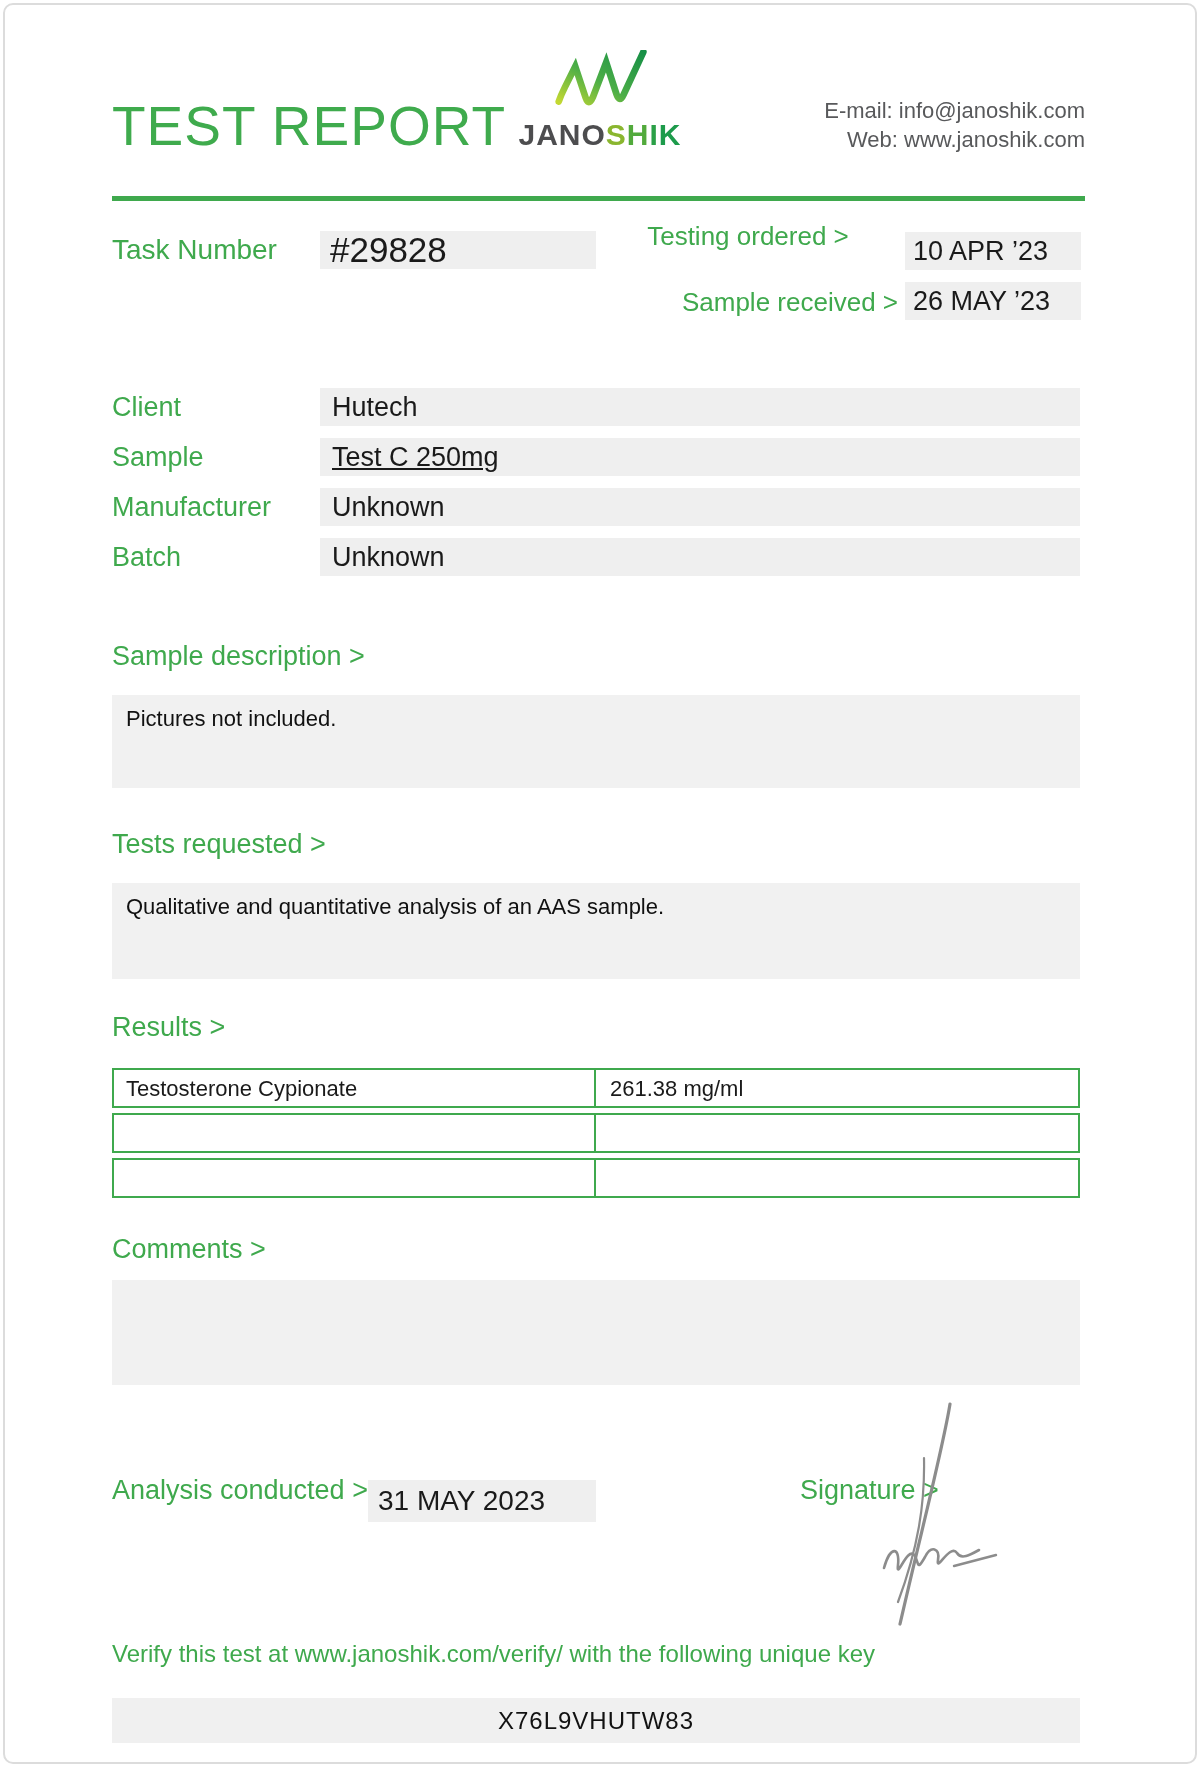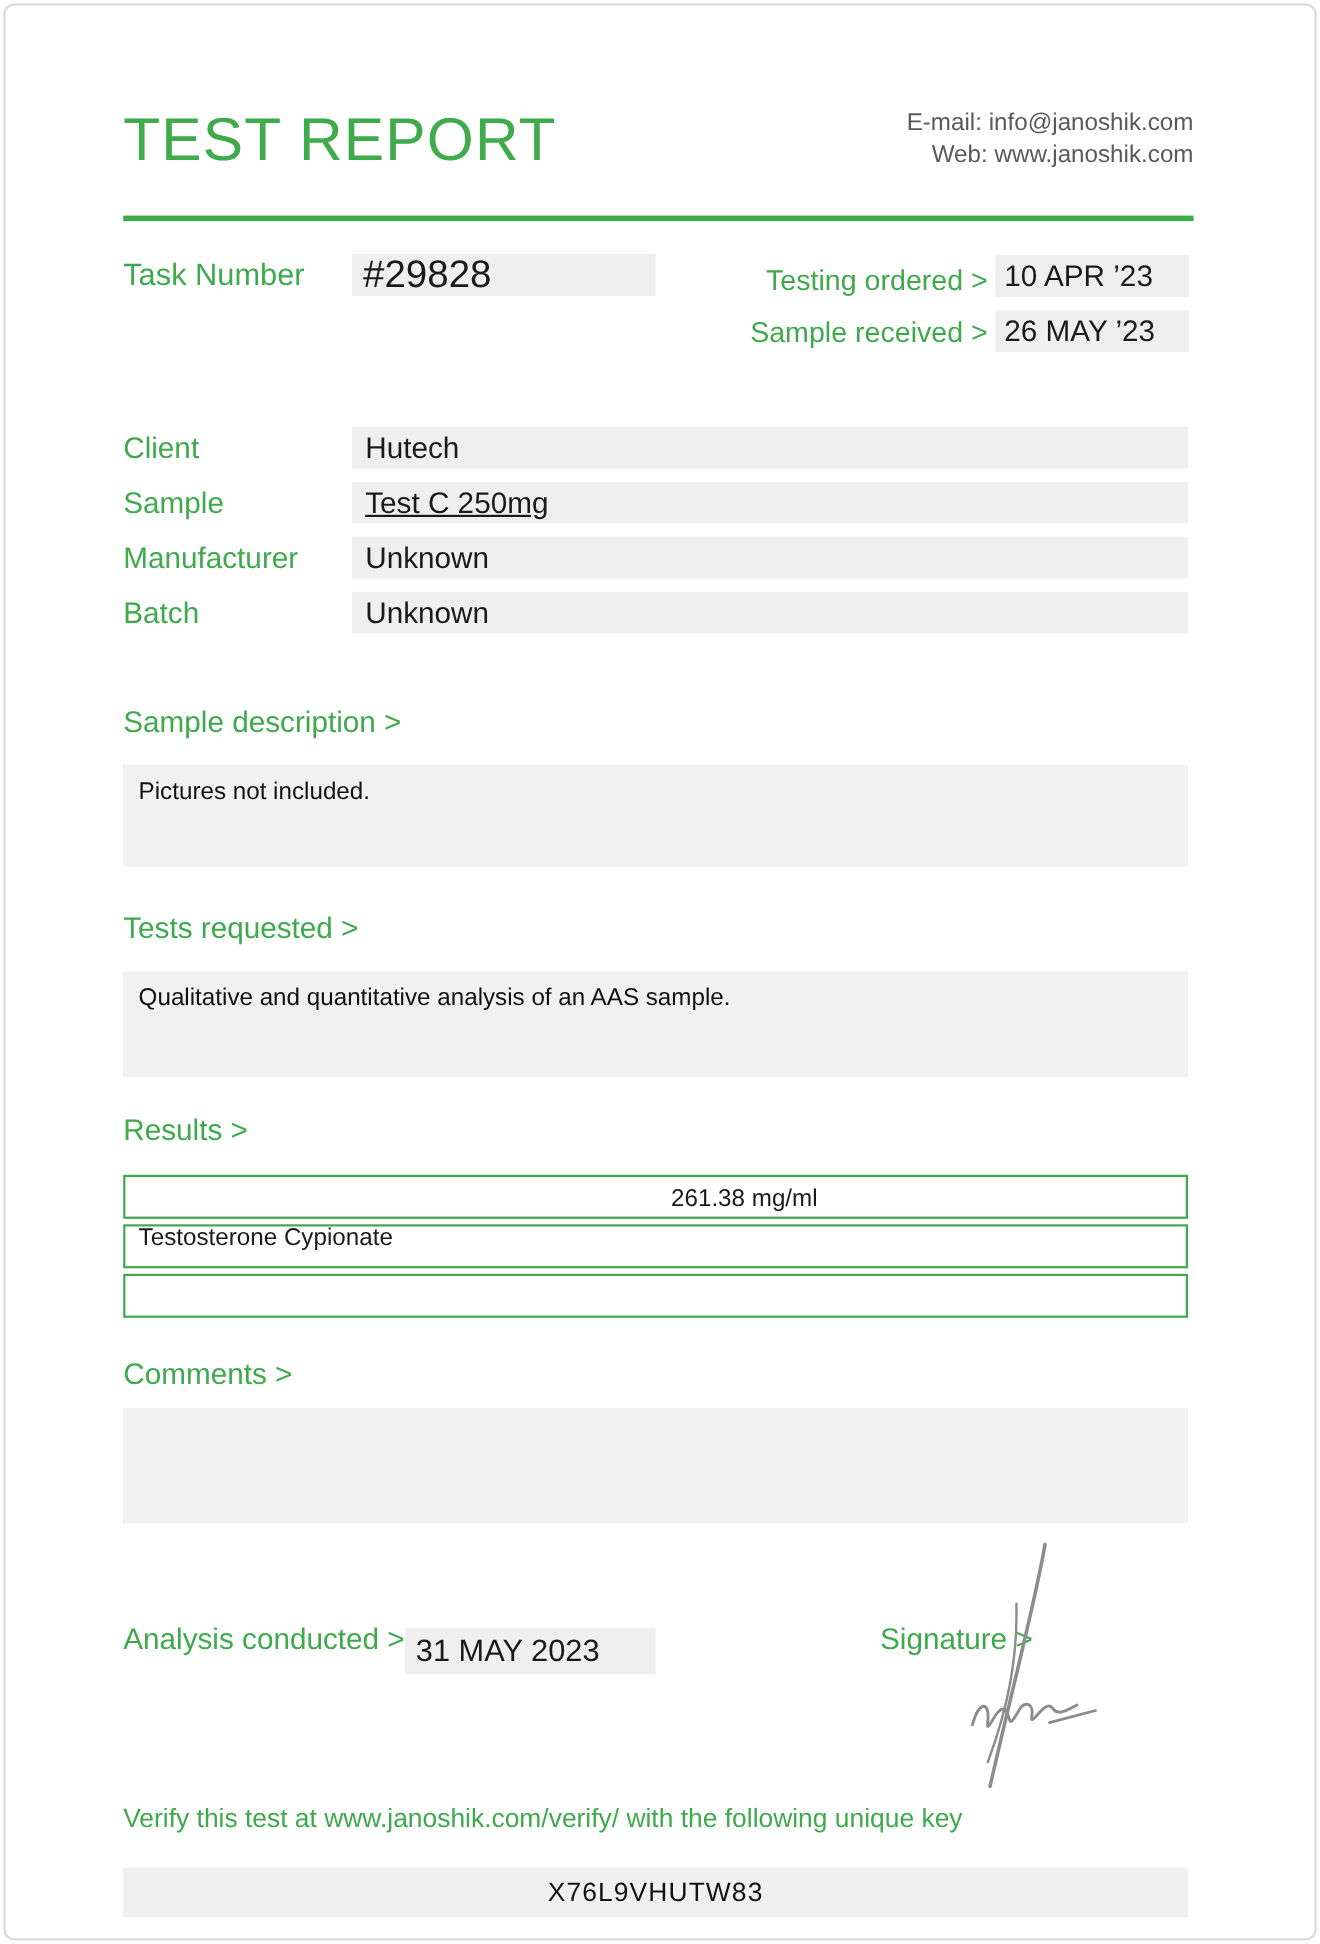--- a/index.html
+++ b/index.html
@@ -47,21 +47,21 @@
   }
   
   .sec-label { position:absolute; left:112px; font-size:27px; }
   .sec-box {
     position:absolute; left:112px; width:968px; background:#f1f1f1;
     font-size:22px; padding:10px 14px; line-height:27px; color:#111;
   }
   
   .rtable { position:absolute; left:112px; top:1068px; width:968px; }
   .trow { display:flex; height:40px; border:2px solid #3fa94d; margin-bottom:5px; background:#fff; }
-  .tcell-name { width:50%; border-right:2px solid #3fa94d; padding-left:12px; font-size:22px; line-height:37px;margin-top:36px; }
+  .tcell-name { width:50%; border-right:2px solid #3fa94d; padding-left:12px; font-size:22px; line-height:37px; }
   .tcell-val { flex:1; padding-left:14px; font-size:22px; line-height:37px; }
   
   .analysis-label { position:absolute; left:112px; top:1470px; font-size:27px; line-height:40px; }
   .analysis-box {
     position:absolute; left:368px; top:1468px; width:228px; height:42px;
     background:#efefef; font-size:28px; line-height:42px; padding-left:10px;margin-top:12px;
   }
   .signature-label { position:absolute; left:800px; top:1470px; font-size:27px; line-height:40px; }
   .signature-svg { position:absolute; left:828px; top:1396px; }
   .verify-line { position:absolute; left:112px; top:1640px; width:980px; font-size:24px; }
@@ -71,32 +71,47 @@
   }
 </style>
 </head>
 <body>
 
 <div class="page">
   <div class="card-border"></div>
 
   <div class="title green">TEST REPORT</div>
 
+  <div class="logo">
+    <svg class="logo-icon" width="100" height="66" viewBox="0 0 96 64">
+      <defs>
+        <linearGradient id="lg" x1="0" y1="1" x2="1" y2="0">
+          <stop offset="0" stop-color="#c3d832"></stop>
+          <stop offset="0.45" stop-color="#4cae47"></stop>
+          <stop offset="1" stop-color="#168f46"></stop>
+        </linearGradient>
+      </defs>
+      <path d="M8,50 Q10,44 14,36 L24,16 L34,46 Q37,55 41,46 L54,12 L64,43 Q67,52 71,43 L90,2" fill="none" stroke="url(#lg)" stroke-width="6.5" stroke-linecap="round" stroke-linejoin="miter"></path>
+    </svg>
+    <div class="logo-text">
+      <span class="logo-jano">JANO</span><span class="ls1">S</span><span class="ls2">H</span><span class="ls3">I</span><span class="ls4">K</span>
+    </div>
+  </div>
 
   <div class="contact">
     <div>E-mail: info@janoshik.com</div>
     <div>Web: www.janoshik.com</div>
   </div>
 
   <div class="rule"></div>
 
   <div class="task-label green">Task Number</div>
   <div class="task-box">#29828</div>
 
-  <div class="date-label green" style="top:240px;">Testing ordered  &gt;</div>
+  <div class="date-label green" style="top:221px;text-align:center;">Testing ordered  &gt;</div>
   <div class="date-box" style="top:232px;">10 APR ’23</div>
 
   <div class="date-label green" style="top:287px;">Sample received &gt;</div>
   <div class="date-box" style="top:282px;">26 MAY ’23</div>
 
   <div class="info-label green" style="top:388px;">Client</div>
   <div class="info-box" style="top:388px;">Hutech</div>
 
   <div class="info-label green" style="top:438px;">Sample</div>
   <div class="info-box" style="top:438px;text-decoration:underline;">Test C 250mg</div>

